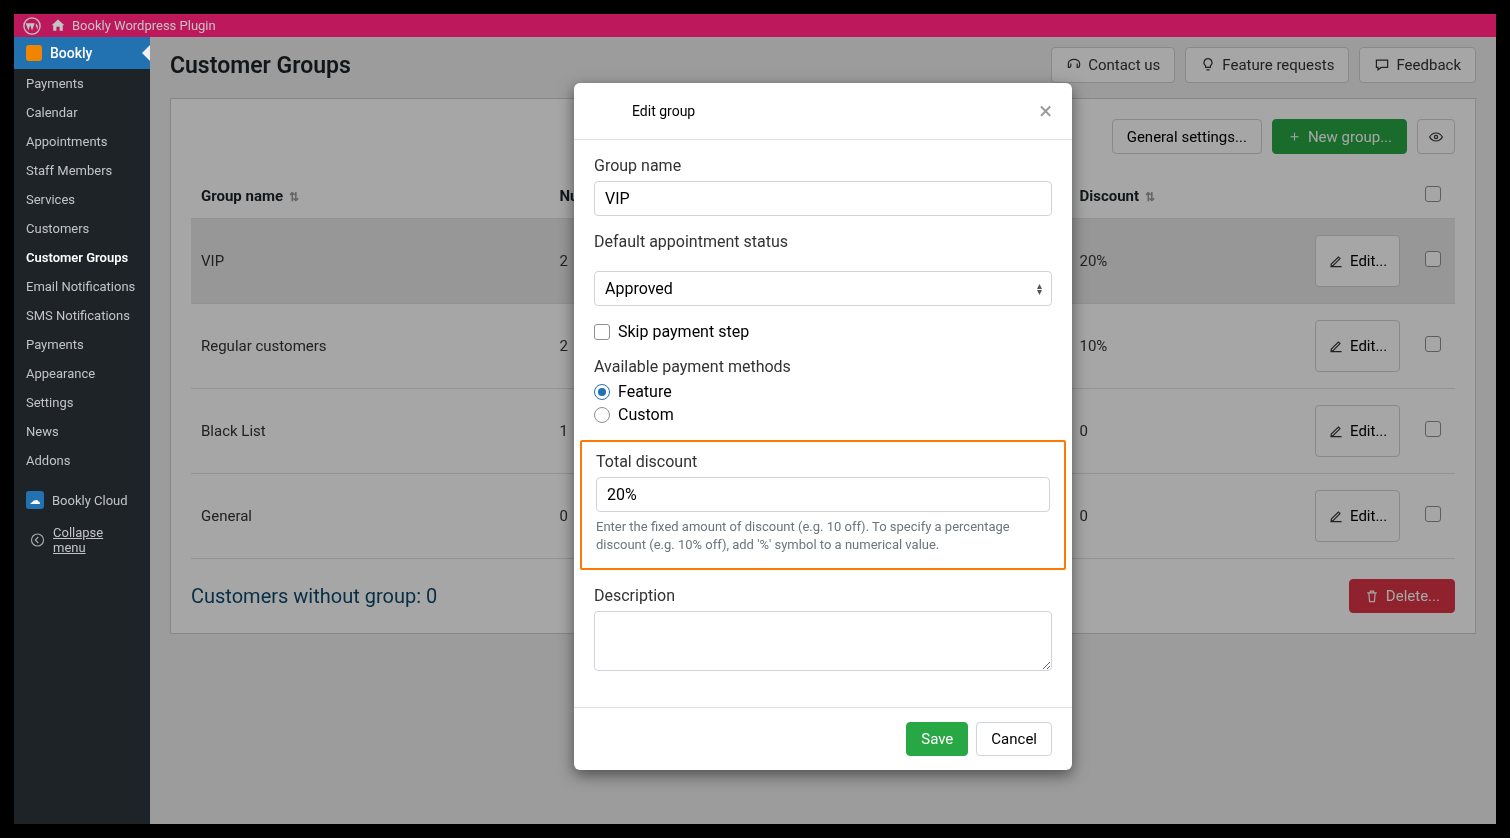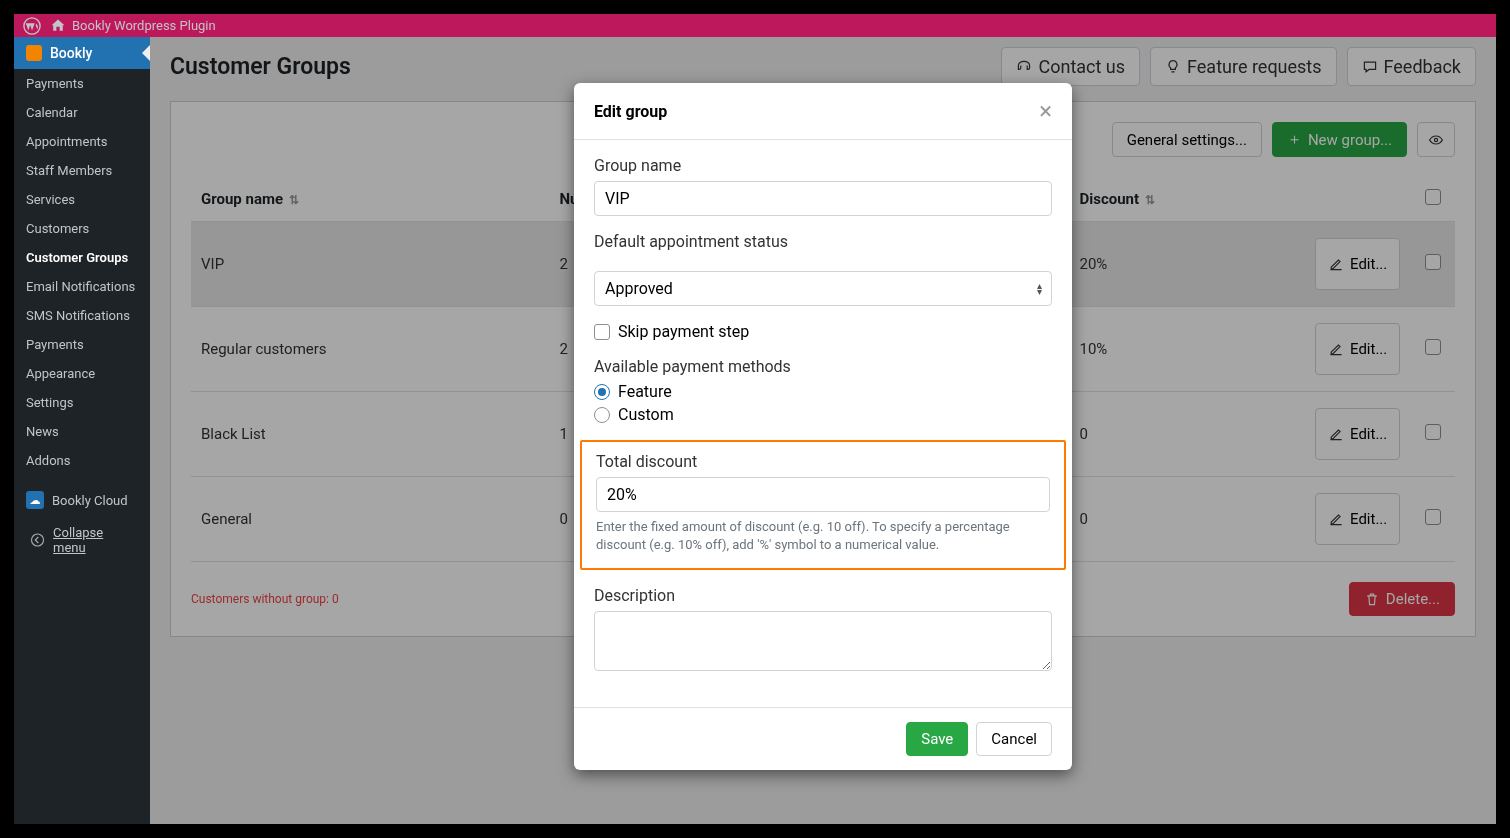--- a/index.html
+++ b/index.html
@@ -15,40 +15,40 @@
 .sidebar .top-item .square { width: 16px; height: 16px; background: #f18500; border-radius: 3px; display: inline-block; }
 .sidebar .menu-item { padding: 7px 12px; color: #c3c4c7; cursor: pointer; font-size: 13px; }
 .sidebar .menu-item.active { color: #fff; font-weight: 600; }
 .sidebar .cloud-item { padding: 8px 12px; display: flex; align-items: center; gap: 8px; margin-top: 8px; font-size: 13px; }
 .sidebar .cloud-item .cicon { width: 18px; height: 18px; background: #2271b1; border-radius: 3px; display: inline-flex; align-items: center; justify-content: center; color: #fff; font-size: 11px; }
 .sidebar .collapse { padding: 8px 16px; display: flex; align-items: center; gap: 8px; font-size: 13px; text-decoration: underline; }
 .main { flex: 1; background: #f0f0f1; padding: 10px 20px 20px 20px; position: relative; overflow: hidden; }
 .page-header { display: flex; justify-content: space-between; align-items: center; margin-bottom: 15px; }
 .page-title { font-size: 23px; font-weight: 600; color: #1d2327; }
 .header-btns { display: flex; gap: 10px; }
-.hbtn { background: #fff; border: 1px solid #ced4da; border-radius: 4px; padding: 8px 14px; font-size: 18px; display: flex; align-items: center; gap: 6px; color: #333; }
+.hbtn { background: #fff; border: 1px solid #ced4da; border-radius: 4px; padding: 8px 14px; font-size: 15px; display: flex; align-items: center; gap: 6px; color: #333; }
 .panel { background: #fff; border: 1px solid #ccd0d4; padding: 20px; }
 .panel-top { display: flex; justify-content: flex-end; gap: 10px; margin-bottom: 20px; }
 .btn { border: 1px solid #ced4da; background: #fff; border-radius: 4px; padding: 7px 14px; font-size: 15px; display: inline-flex; align-items: center; gap: 6px; cursor: pointer; }
 .btn.green { background: #28a745; color: #fff; border-color: #28a745; }
 .btn.icon-only { padding: 7px 10px; }
 table { width: 100%; border-collapse: collapse; }
 th { text-align: left; padding: 12px 10px; font-size: 15px; font-weight: 700; color: #1d2327; border-bottom: 1px solid #dee2e6; position: relative; }
 th .sort { color: #999; font-size: 12px; margin-left: 6px; }
 td { padding: 16px 10px; font-size: 15px; color: #333; border-bottom: 1px solid #dee2e6; }
 tr.row-active td { background: #e9e9e9; }
 .edit-btn { border: 1px solid #ced4da; background: #fff; border-radius: 4px; padding: 16px 12px; display: inline-flex; align-items: center; gap: 6px; font-size: 15px; }
 .checkbox { width: 16px; height: 16px; border: 1px solid #8c8f94; border-radius: 3px; background: #fff; display: inline-block; }
 .footer-row { display: flex; justify-content: space-between; align-items: center; margin-top: 20px; }
-.footer-text { font-size: 12px; color: #ef4444; text-align: center; }
+.footer-text { font-size: 20px; color: #0c4a6e; text-align: center; }
 .btn.red { background: #dc3545; color: #fff; border-color: #dc3545; }
 .overlay { position: absolute; inset: 0; background: rgba(0,0,0,0.35); }
 .modal { position: absolute; width: 498px; background: #fff; border-radius: 6px; left: 50%; transform: translateX(-50%); top: 46px; box-shadow: 0 5px 15px rgba(0,0,0,0.5); }
 .modal-header { padding: 16px 20px; border-bottom: 1px solid #dee2e6; display: flex; justify-content: space-between; align-items: center; }
-.modal-title { font-size: 16px; font-weight: 700; }
+.modal-title { font-size: 14px; font-weight: 400; margin-left: 38px; }
 .modal-close { font-size: 24px; color: #999; background: none; border: none; cursor: pointer; line-height: 1; }
 .modal-body { padding: 16px 20px; }
 .form-group { margin-bottom: 16px; }
 .form-label { font-size: 16px; color: #333; margin-bottom: 6px; display: block; }
 .form-control { width: 100%; padding: 7px 10px; border: 1px solid #ced4da; border-radius: 4px; font-size: 16px; background: #fff; }
 .form-select { width: 100%; padding: 7px 10px; border: 1px solid #ced4da; border-radius: 4px; font-size: 16px; background: #fff; appearance: none; position: relative; }
 .select-wrap { position: relative; margin-top: 20px; }
 .select-caret { position: absolute; right: 10px; top: 50%; transform: translateY(-50%); font-size: 10px; color: #555; pointer-events: none; line-height: 0.6; }
 .check-row { display: flex; align-items: center; gap: 8px; font-size: 16px; margin-bottom: 16px; }
 .radio-row { display: flex; align-items: center; gap: 8px; font-size: 16px; margin-bottom: 4px; }

